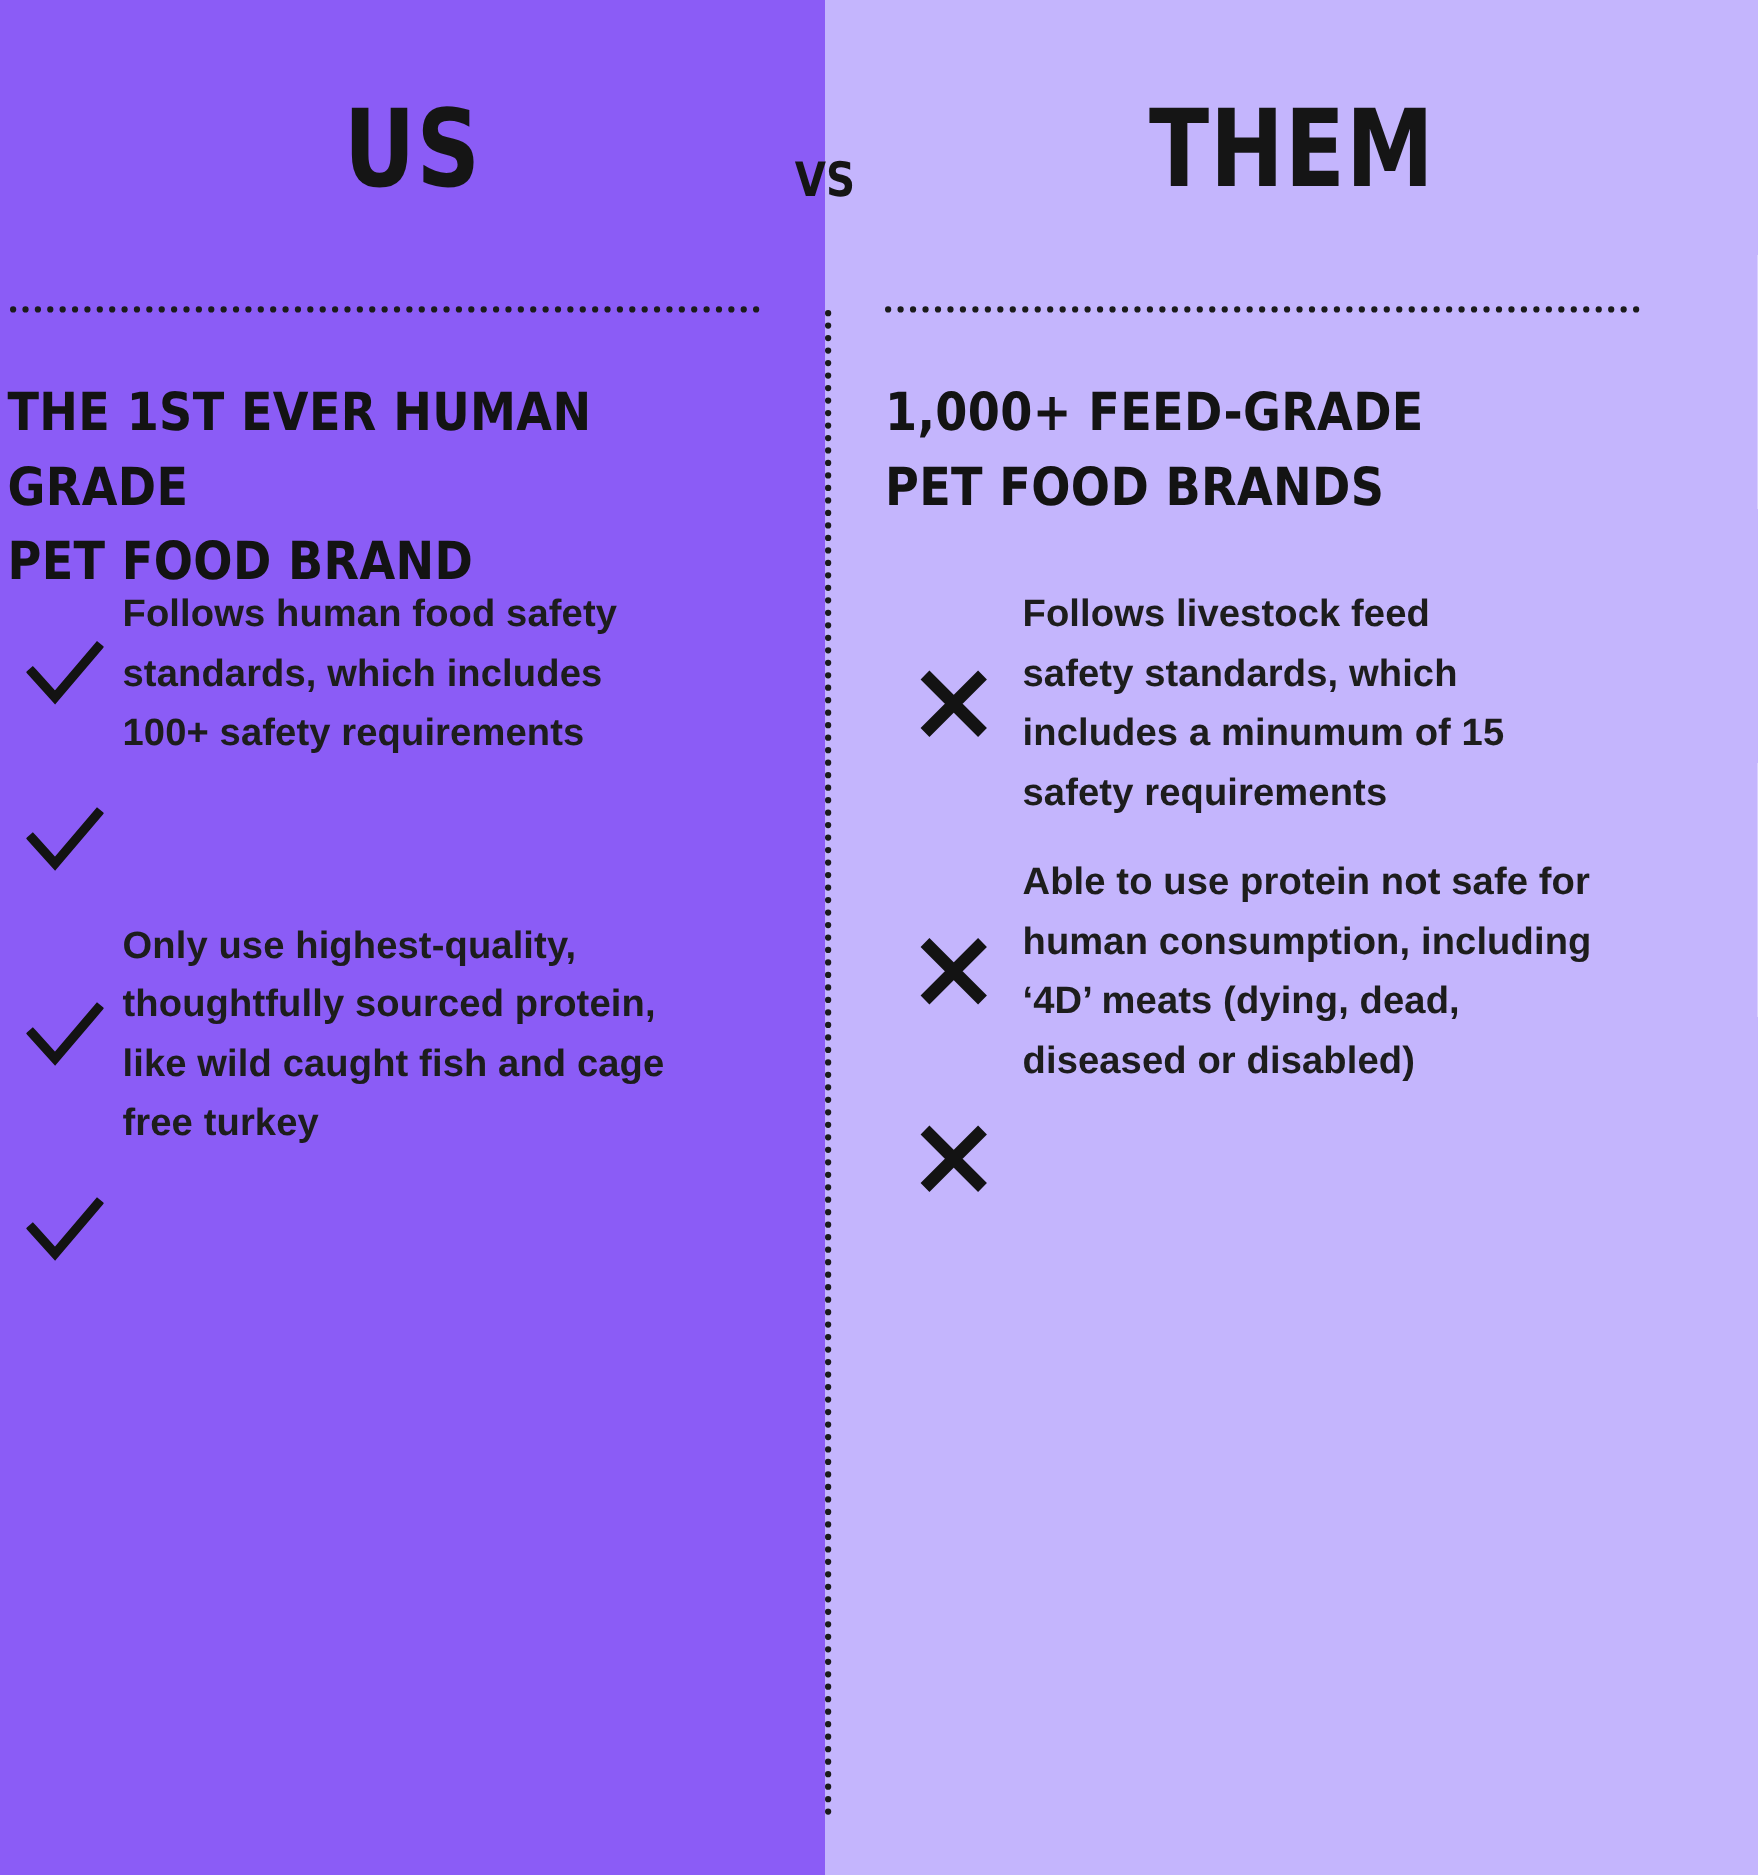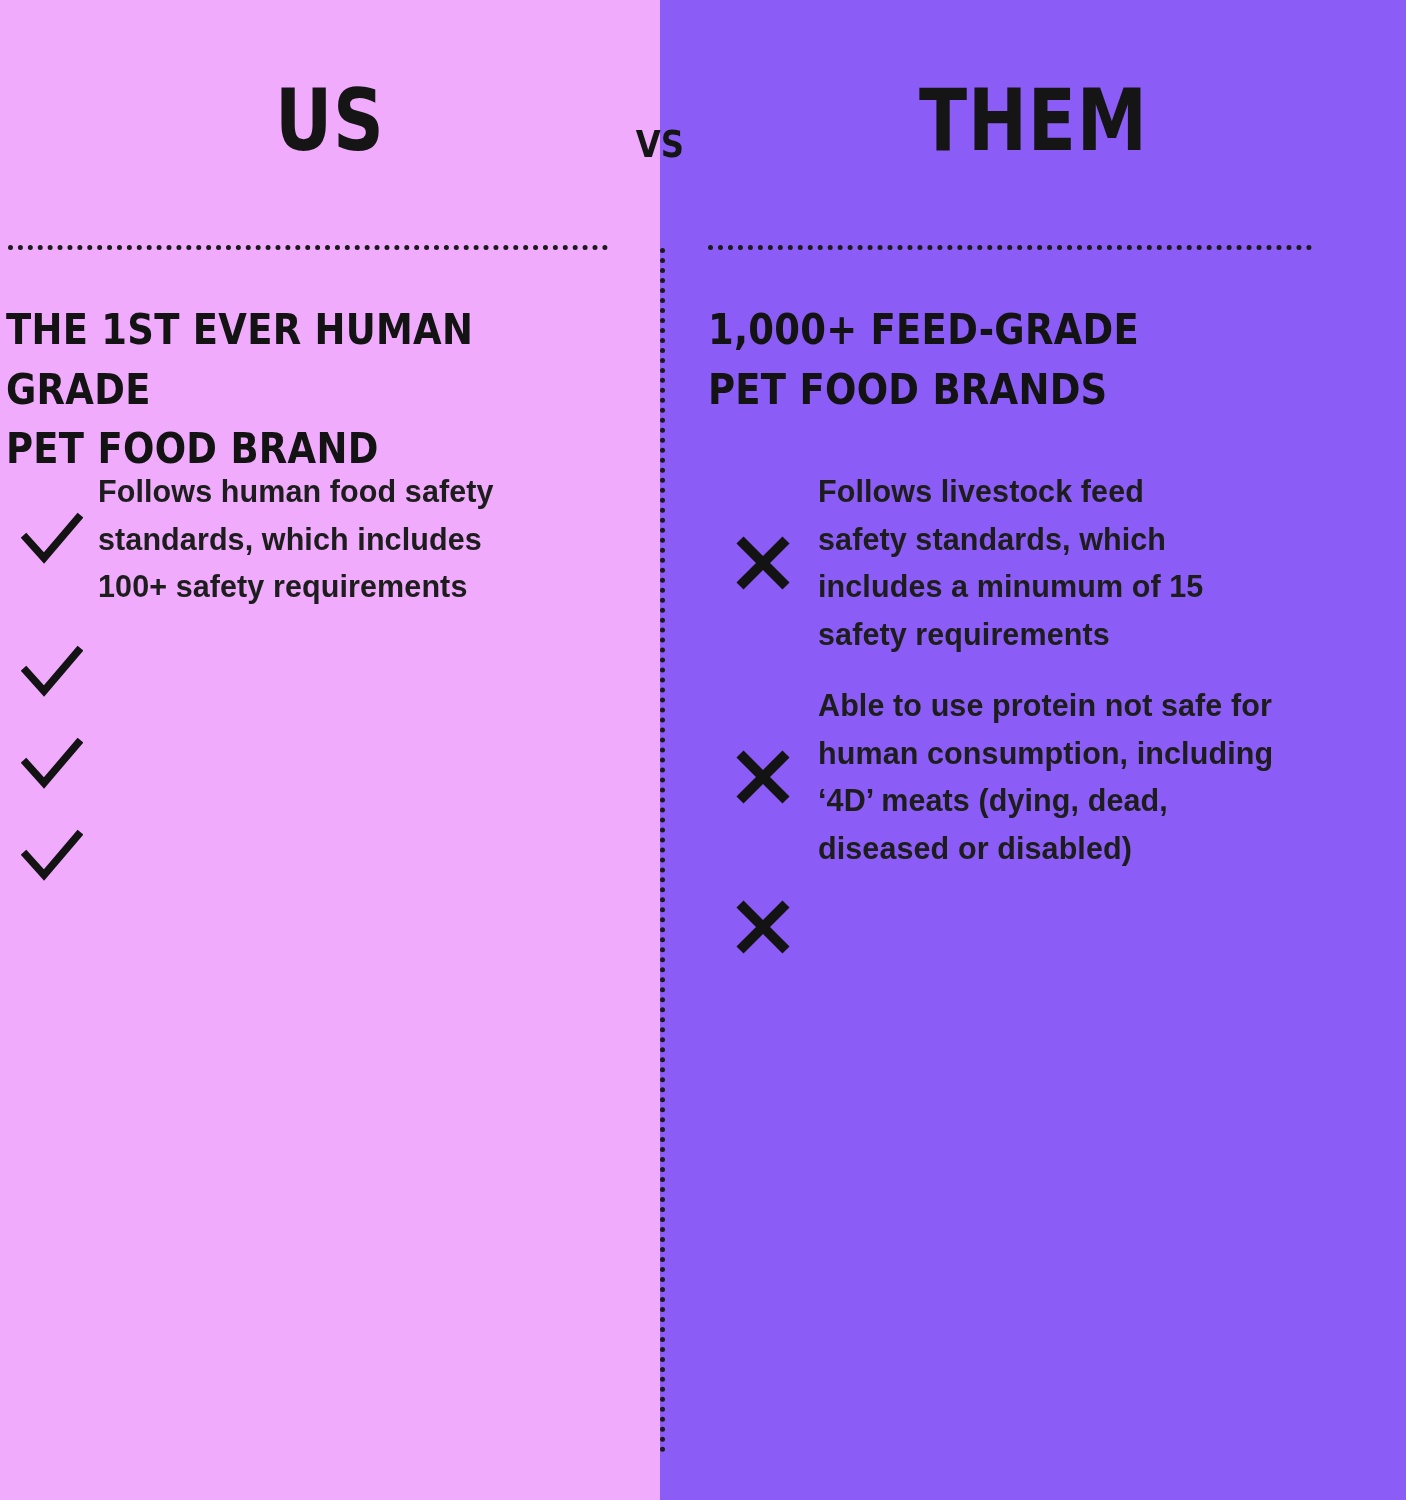--- a/index.html
+++ b/index.html
@@ -22,26 +22,26 @@
     display: flex;
   }
 
   .panel {
     position: relative;
     height: 100%;
   }
 
   .panel-us {
     width: 660px;
-    background: #f0abfc;
+    background: #8b5cf6;
   }
 
   .panel-them {
     width: 746px;
-    background: #8b5cf6;
+    background: #c4b5fd;
   }
 
   
   .panel-header {
     height: 240px;
     display: flex;
     align-items: center;
     justify-content: center;
   }
 
@@ -211,20 +211,24 @@
           </svg>
         </span>
       </div>
 
       <div class="list-item">
         <span class="mark">
           <svg width="62" height="62" viewBox="0 0 62 62" aria-hidden="true">
             <path d="M5 30 L23 50 L57 10" fill="none" stroke="#131313" stroke-width="7.5" stroke-linecap="square" stroke-linejoin="miter"></path>
           </svg>
         </span>
+        <span class="item-text">Only use highest-quality,
+thoughtfully sourced protein,
+like wild caught fish and cage
+free turkey</span>
       </div>
 
       <div class="list-item">
         <span class="mark">
           <svg width="62" height="62" viewBox="0 0 62 62" aria-hidden="true">
             <path d="M5 30 L23 50 L57 10" fill="none" stroke="#131313" stroke-width="7.5" stroke-linecap="square" stroke-linejoin="miter"></path>
           </svg>
         </span>
       </div>
 

